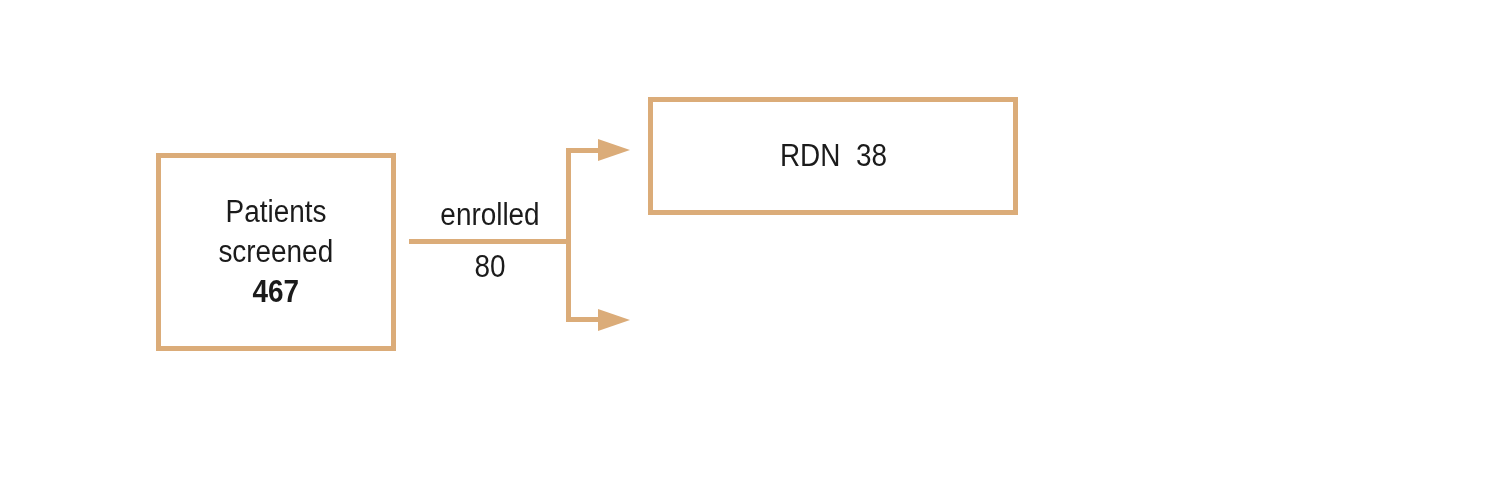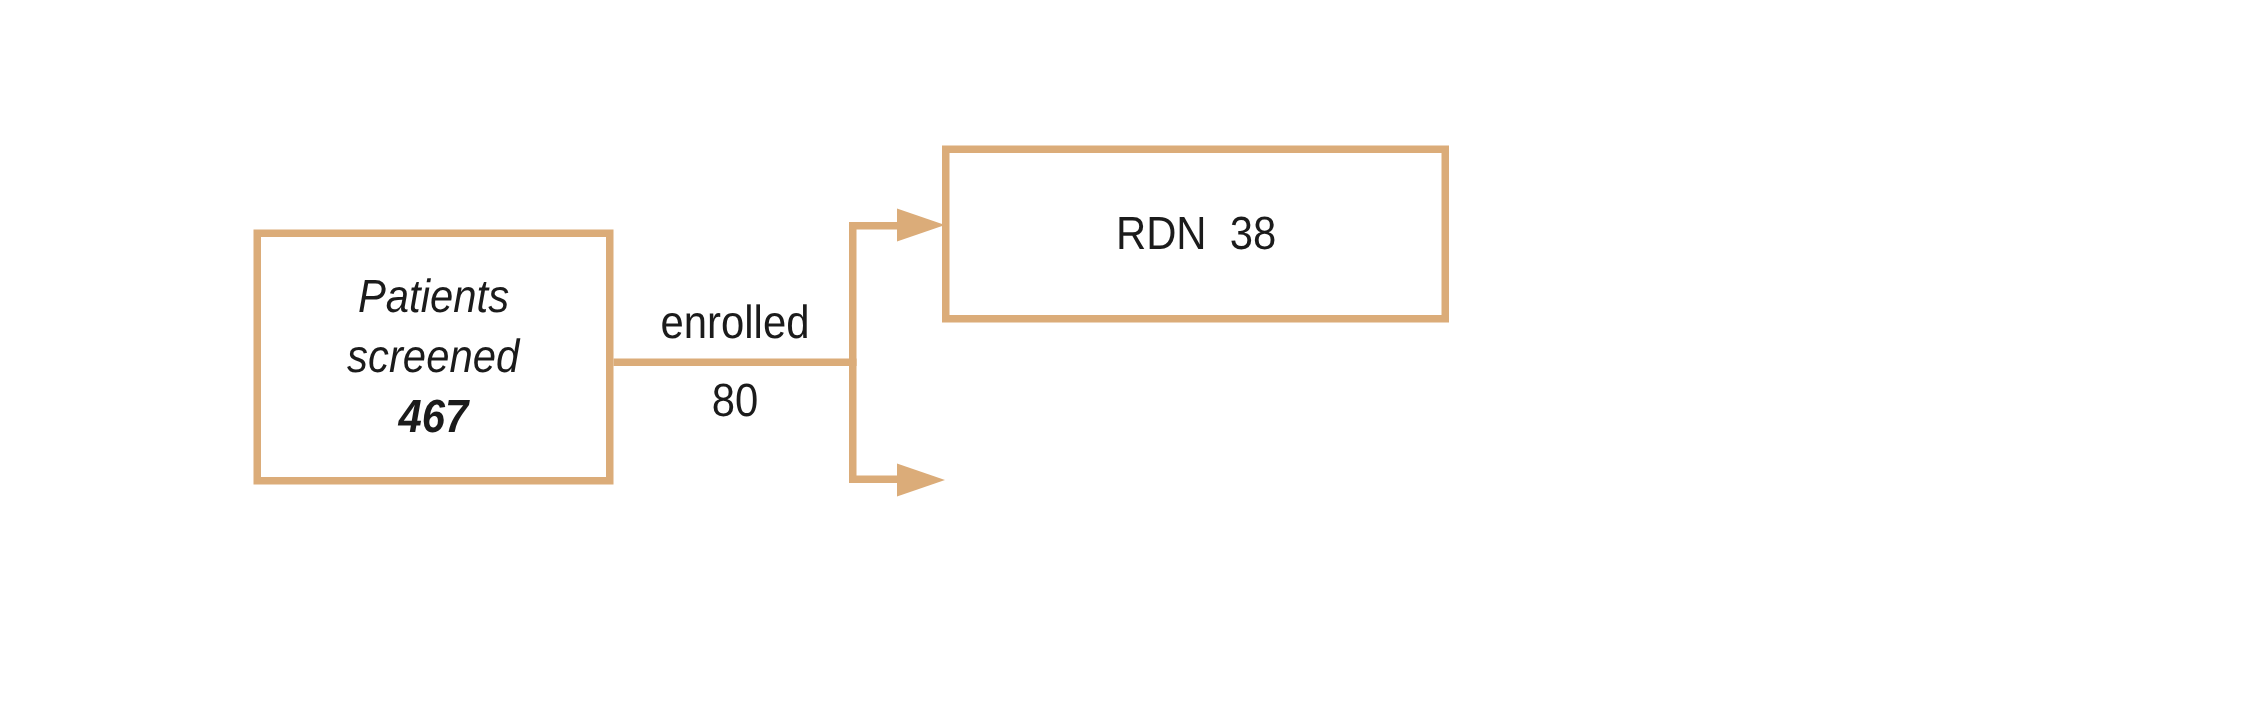--- a/index.html
+++ b/index.html
@@ -20,22 +20,22 @@
     position: absolute;
     box-sizing: border-box;
     border: 5px solid var(--accent, #DBAC79);
     background: #ffffff;
     display: flex;
     flex-direction: column;
     align-items: center;
     justify-content: center;
     text-align: center;
   }
-  .box-screened { left: 169px; top: 153px; width: 240px; height: 170px; font-style: italic; }
-  .box-rdn     { left: 628px; top:  97px; width: 338px; height: 118px; }
+  .box-screened { left: 156px; top: 153px; width: 240px; height: 198px; }
+  .box-rdn     { left: 648px; top:  97px; width: 370px; height: 118px; }
   .box-sham    { left: 633px; top: 254px; width: 370px; height: 119px; }
 
   .txt {
     white-space: pre-wrap;          
     font-size: 31px;
     line-height: 40px;
     transform: scaleX(0.9);         
     transform-origin: 50% 50%;
   }
   .txt-bold { font-weight: 700; }

